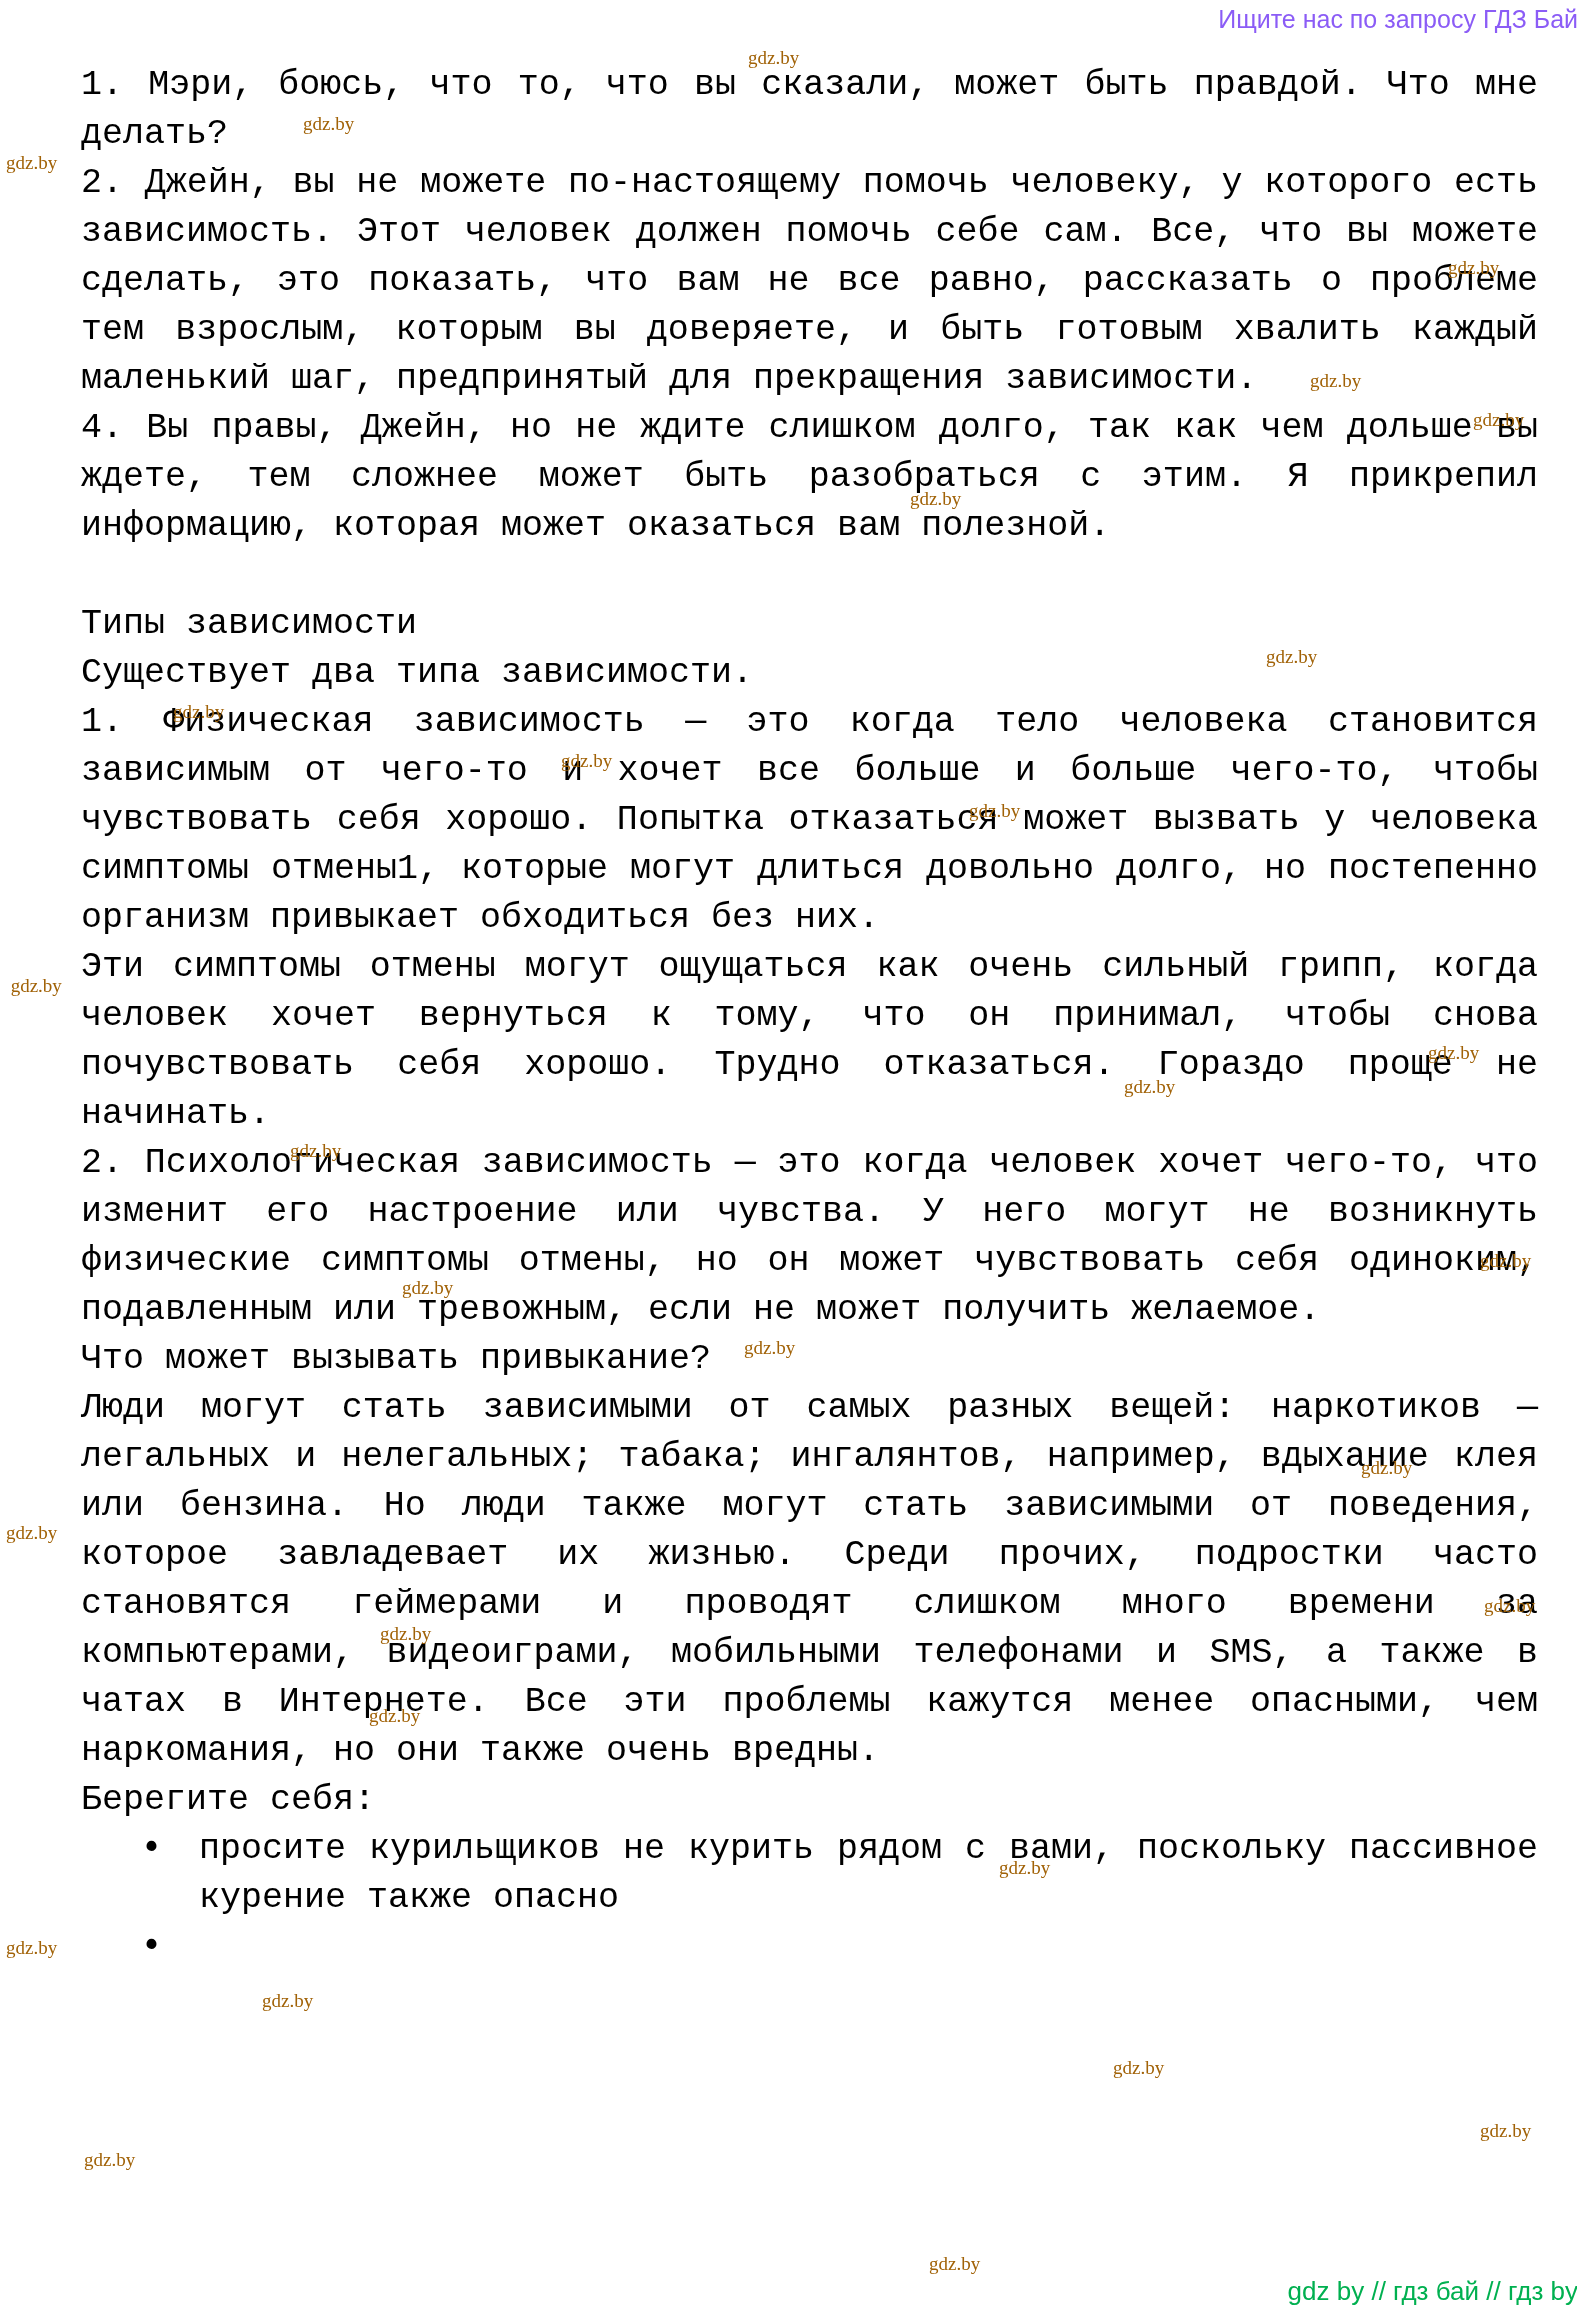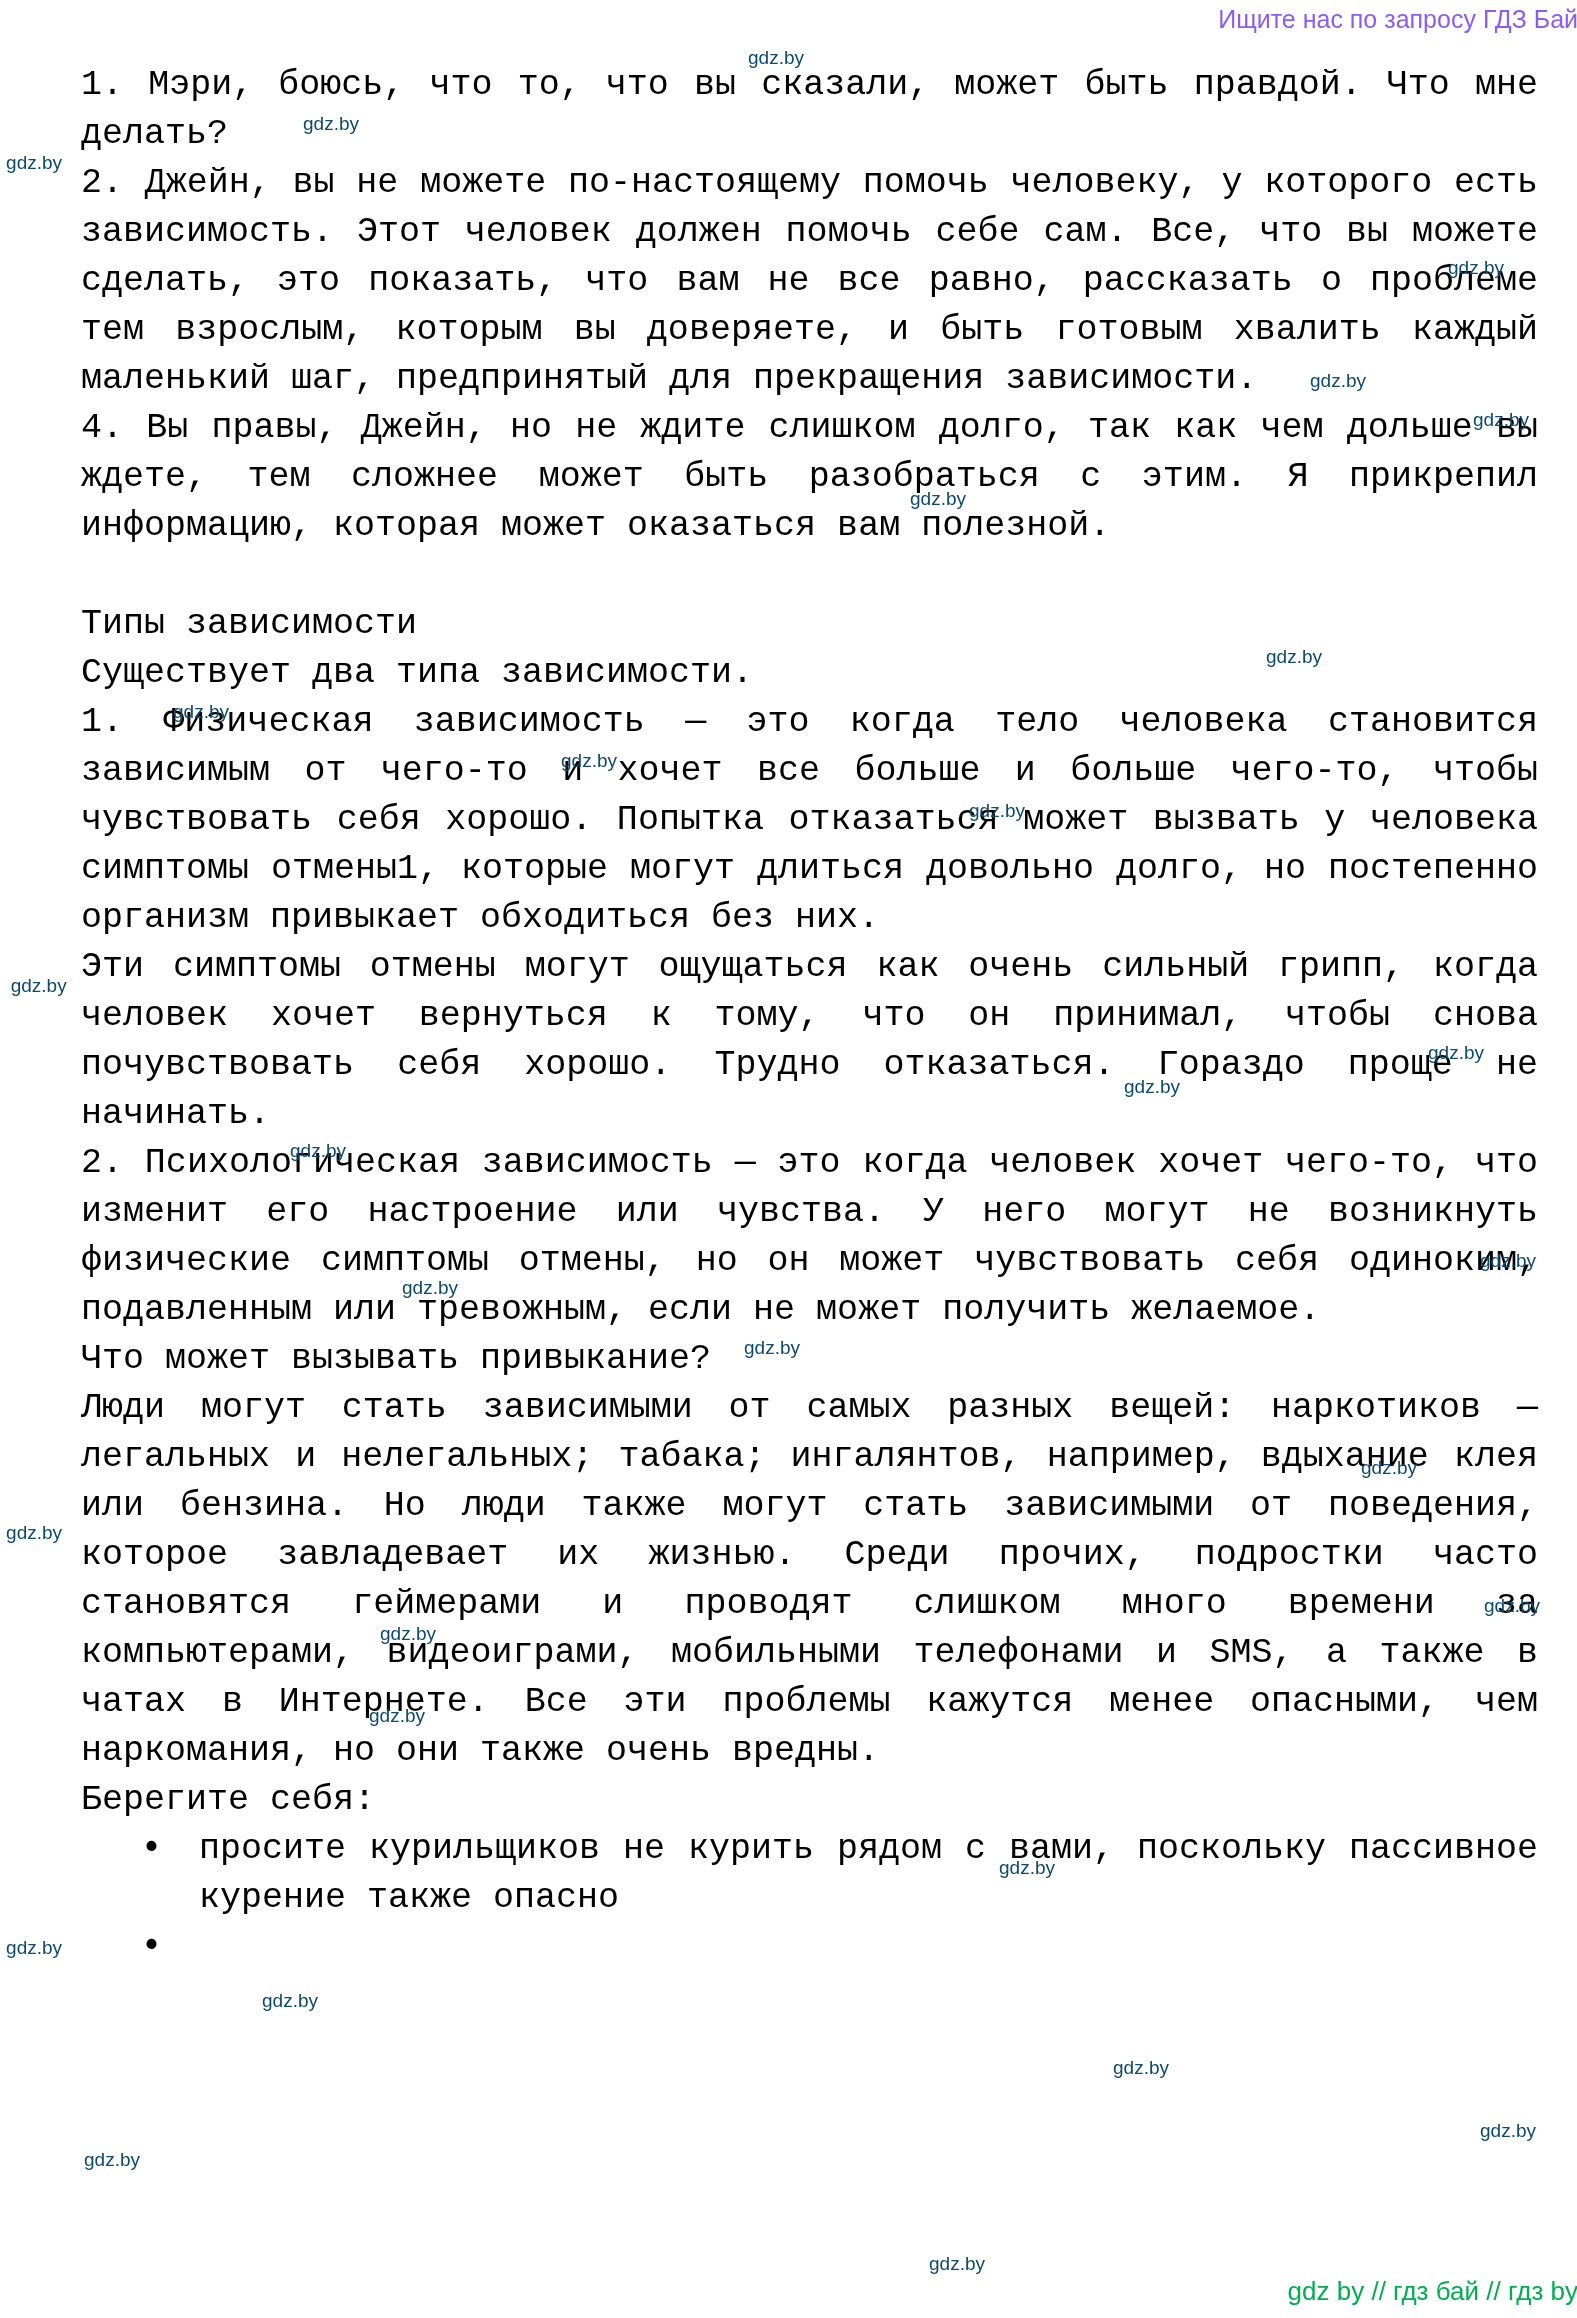--- a/index.html
+++ b/index.html
@@ -55,24 +55,24 @@
     text-align: justify;
   }
   .bullet {
     position: absolute;
     left: 60px;
     top: 0;
     font-weight: bold;
   }
   .wm {
     position: absolute;
-    font-family: Liberation Sans, sans-serif;
+    font-family: Liberation Serif, serif;
     font-size: 19px;
     line-height: 19px;
-    color: #0c4a6e;
+    color: #a16207;
     white-space: nowrap;
   }
 </style>
 </head>
 <body>
 
 <div class="promo-header">Ищите нас по запросу ГДЗ Бай</div>
 
 <div class="content">
   <p>1. Мэри, боюсь, что то, что вы сказали, может быть правдой. Что мне делать?</p>

